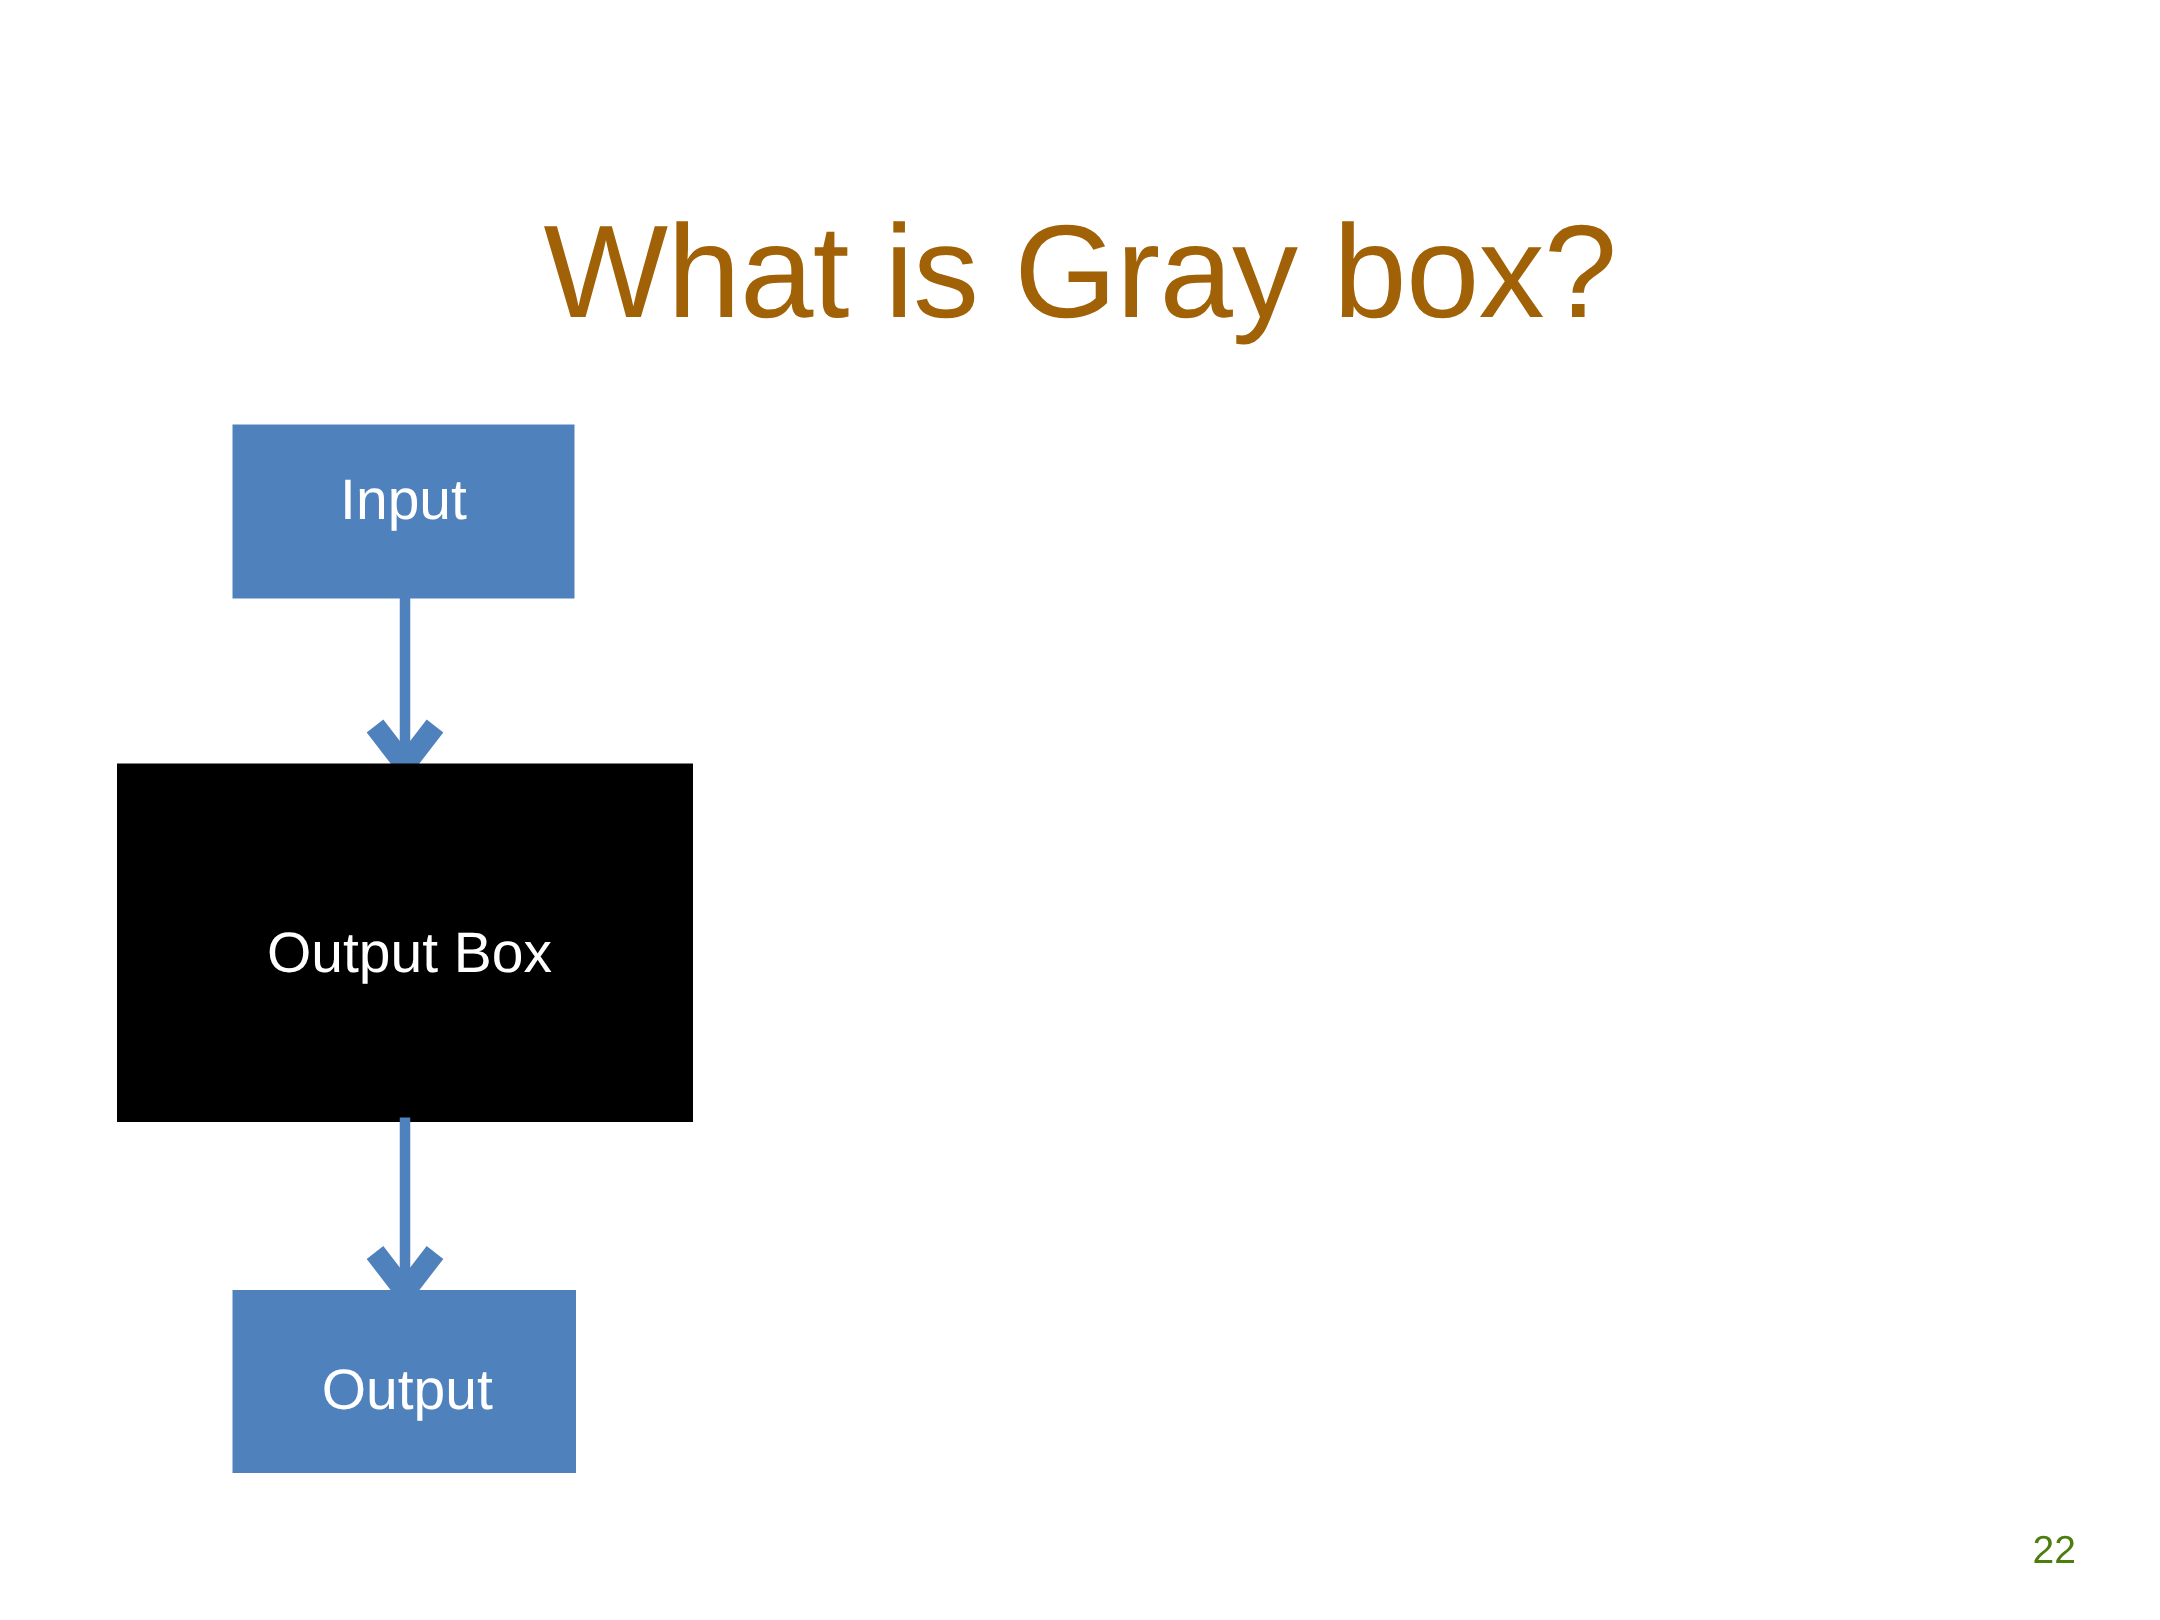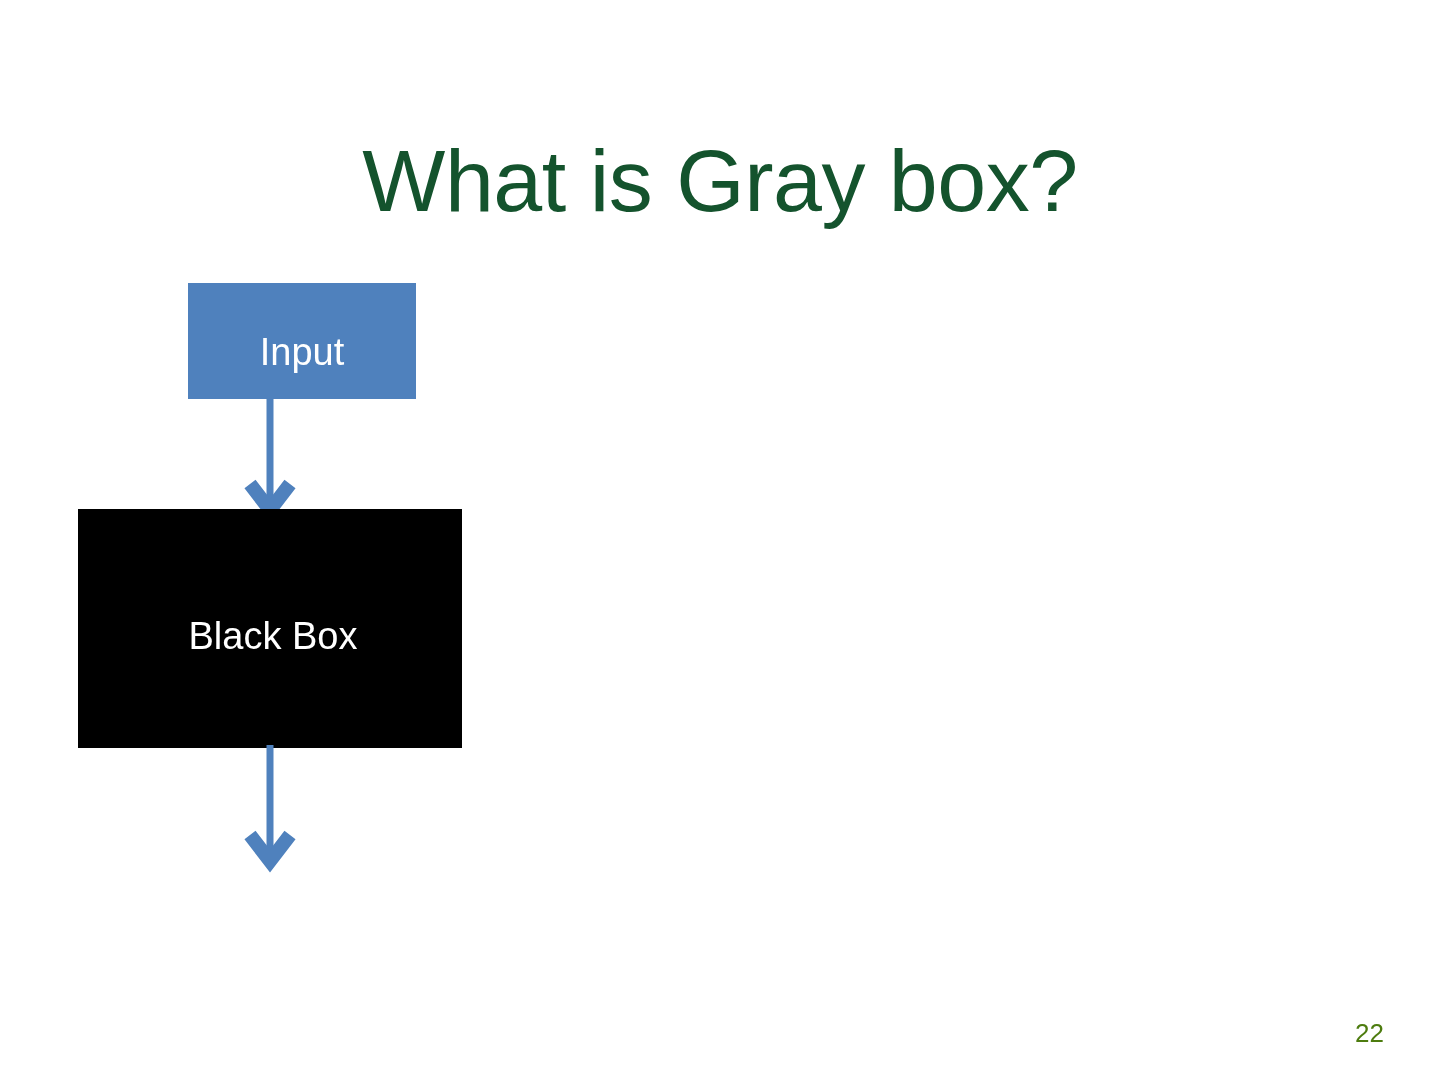--- a/index.html
+++ b/index.html
@@ -24,21 +24,21 @@
   
   #slide-title {
     position: absolute;
     left: 0;
     top: 78px;
     width: 1440px;
     text-align: center;
     font-size: 88px;
     line-height: 1.0;
     font-weight: 400;
-    color: #14532d;
+    color: #a16207;
     letter-spacing: -0.5px;
     white-space: nowrap;
   }
 
   
   .node {
     position: absolute;
     box-sizing: border-box;
     display: flex;
     justify-content: center;
@@ -49,22 +49,21 @@
     color: #ffffff;
     white-space: nowrap;
   }
 
   #node-input {
     left: 155px;
     top: 283px;
     width: 228px;
     height: 116px;
     background: #4f81bd;
-    padding-top: 50px;
-    margin-left: 33px;
+    padding-top: 32px;
   }
 
   #node-blackbox {
     left: 78px;
     top: 509px;
     width: 384px;
     height: 239px;
     background: #000000;
     padding-top: 108px;
   }
@@ -122,24 +121,27 @@
   <div id="node-input" class="node">
     <span class="node-label">Input</span>
   </div>
 
   <svg id="arrow-input-to-blackbox" class="arrow-svg" viewBox="0 0 64 118">
     <line x1="32" y1="0" x2="32" y2="116" stroke="#4f81bd" stroke-width="7"></line>
     <polyline points="12,88 32,114 52,88" fill="none" stroke="#4f81bd" stroke-width="14" stroke-linecap="butt" stroke-linejoin="miter"></polyline>
   </svg>
 
   <div id="node-blackbox" class="node">
-    <span class="node-label">Black Box</span>
+    <span class="node-label">Output Box</span>
   </div>
 
   <svg id="arrow-blackbox-to-output" class="arrow-svg" viewBox="0 0 64 120">
     <line x1="32" y1="0" x2="32" y2="118" stroke="#4f81bd" stroke-width="7"></line>
     <polyline points="12,90 32,116 52,90" fill="none" stroke="#4f81bd" stroke-width="14" stroke-linecap="butt" stroke-linejoin="miter"></polyline>
   </svg>
 
+  <div id="node-output" class="node">
+    <span class="node-label">Output</span>
+  </div>
 
   <div id="page-number">22</div>
 
 </div>
 
 </body></html>

